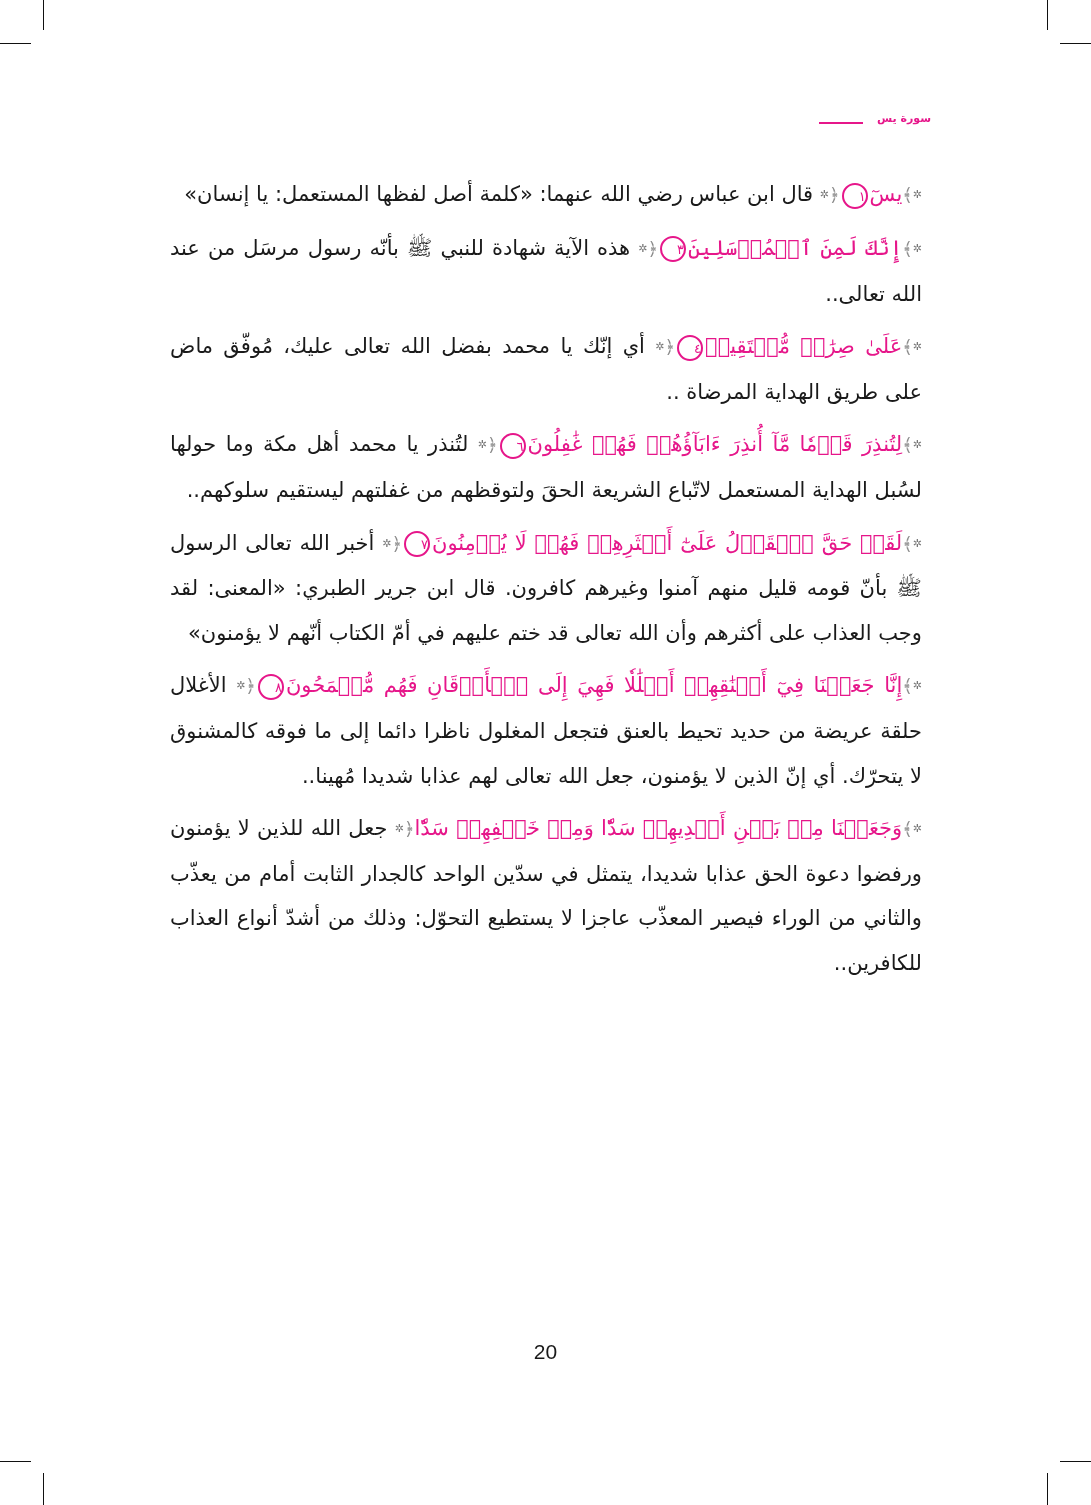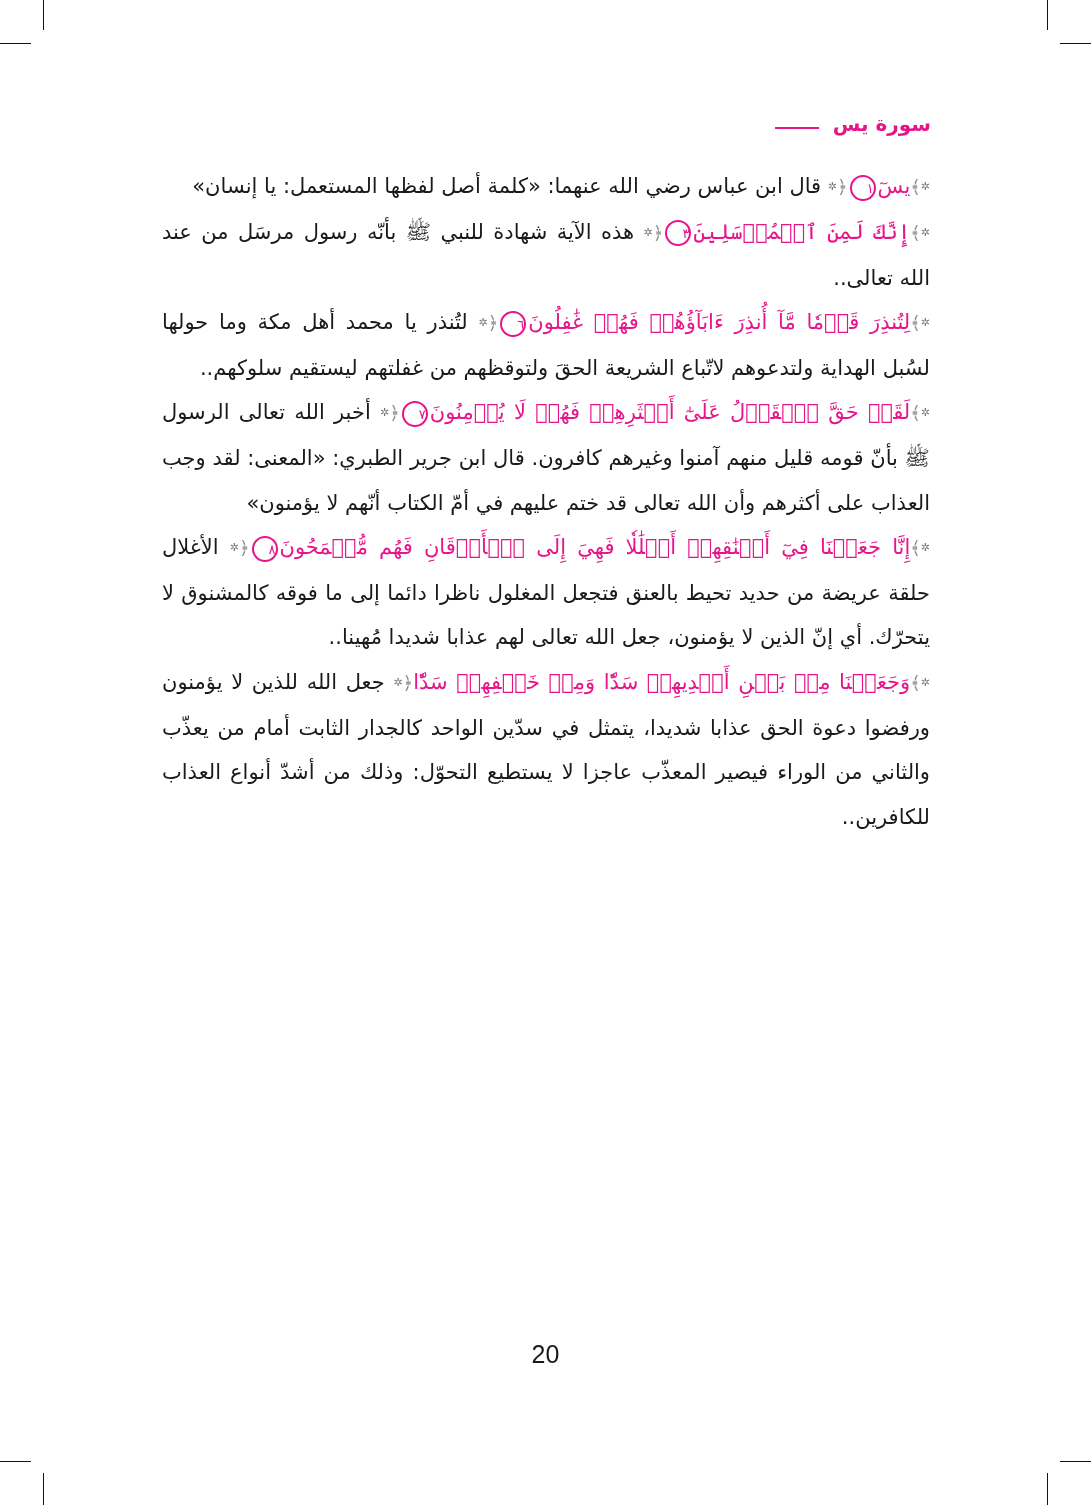--- a/index.html
+++ b/index.html
@@ -3,40 +3,40 @@
   <meta charset="utf-8">
   <style>
     html, body { margin: 0; padding: 0; background: #ffffff; }
     body { width: 1091px; height: 1505px; position: relative; overflow: hidden; }
     .crop { position: absolute; background: #111; }
     .page-header {
       position: absolute; top: 112px; right: 160px;
       display: flex; align-items: center; gap: 14px; direction: rtl;
     }
     .header-rule { width: 44px; height: 2px; background: var(--accent); margin-top: 8px; }
-    .header-title { font-family: "DejaVu Sans", sans-serif; font-size: 20px; font-weight: bold; color: var(--accent); }
+    .header-title { font-family: "DejaVu Sans", sans-serif; font-size: 11px; font-weight: bold; color: var(--accent); }
     .content {
       position: absolute; top: 164px; left: 162px; width: 768px;
       direction: rtl; text-align: justify; text-align-last: right;
       font-family: "DejaVu Sans", sans-serif; font-size: 21px; line-height: 44.5px; color: #1a1a1a;
     }
-    .entry { margin: 0; }
+    .entry { margin: 8px; }
     .verse { color: var(--accent); font-family: "DejaVu Serif", serif; font-size: 21px; white-space: nowrap; }
     .bracket { color: #8a8a8a; font-size: 18px; }
     .orn { color: #777; font-size: 11px; vertical-align: middle; }
     .ayah-num {
       display: inline-block; width: 26px; height: 26px; line-height: 24px;
       border: 2px solid var(--accent); border-radius: 50%;
       text-align: center; font-size: 13px; color: var(--accent);
       vertical-align: middle; margin: 0 2px; box-sizing: border-box;
       font-family: "DejaVu Sans", sans-serif;
     }
     .page-number {
       position: absolute; top: 1340px; left: 0; width: 1091px; text-align: center;
-      font-family: "Liberation Sans", sans-serif; font-size: 25px; color: #1a1a1a;
+      font-family: "Liberation Sans", sans-serif; font-size: 21px; color: #1a1a1a;
     }
   </style>
 </head>
 <body>
 
 <div class="crop" style="left:43px;top:0;width:1px;height:30px;"></div>
 <div class="crop" style="left:0;top:43px;width:31px;height:1px;"></div>
 <div class="crop" style="left:1047px;top:0;width:1px;height:30px;"></div>
 <div class="crop" style="left:1060px;top:43px;width:31px;height:1px;"></div>
 <div class="crop" style="left:0;top:1461px;width:31px;height:1px;"></div>
@@ -45,19 +45,20 @@
 <div class="crop" style="left:1047px;top:1473px;width:1px;height:32px;"></div>
 
 <div class="page-header">
   <span class="header-title">سورة يس</span>
   <span class="header-rule"></span>
 </div>
 
 <div class="content" id="content">
     <p class="entry"><span class="verse"><span class="orn">✲</span><span class="bracket">﴾</span><span>يسٓ</span><span class="ayah-num">١</span><span class="bracket">﴿</span><span class="orn">✲</span></span> <span>قال ابن عباس رضي الله عنهما: «كلمة أصل لفظها المستعمل: يا إنسان»</span></p>
     <p class="entry"><span class="verse"><span class="orn">✲</span><span class="bracket">﴾</span><span>إِنَّكَ لَمِنَ ٱلۡمُرۡسَلِينَ</span><span class="ayah-num">٣</span><span class="bracket">﴿</span><span class="orn">✲</span></span> <span>هذه الآية شهادة للنبي ﷺ بأنّه رسول مرسَل من عند الله تعالى..</span></p>
-    <p class="entry"><span class="verse"><span class="orn">✲</span><span class="bracket">﴾</span><span>لِتُنذِرَ قَوۡمٗا مَّآ أُنذِرَ ءَابَآؤُهُمۡ فَهُمۡ غَٰفِلُونَ</span><span class="ayah-num">٦</span><span class="bracket">﴿</span><span class="orn">✲</span></span> <span>لتُنذر يا محمد أهل مكة وما حولها لسُبل الهداية ولتدعوهم لاتّباع الشريعة الحقَ ولتوقظهم من غفلتهم ليستقيم سلوكهم..</span></p>
+    <p class="entry"><span class="verse"><span class="orn">✲</span><span class="bracket">﴾</span><span>عَلَىٰ صِرَٰطٖ مُّسۡتَقِيمٖ</span><span class="ayah-num">٤</span><span class="bracket">﴿</span><span class="orn">✲</span></span> <span>أي إنّك يا محمد بفضل الله تعالى عليك، مُوفّق ماض على طريق الهداية المرضاة ..</span></p>
+    <p class="entry"><span class="verse"><span class="orn">✲</span><span class="bracket">﴾</span><span>لِتُنذِرَ قَوۡمٗا مَّآ أُنذِرَ ءَابَآؤُهُمۡ فَهُمۡ غَٰفِلُونَ</span><span class="ayah-num">٦</span><span class="bracket">﴿</span><span class="orn">✲</span></span> <span>لتُنذر يا محمد أهل مكة وما حولها لسُبل الهداية المستعمل لاتّباع الشريعة الحقَ ولتوقظهم من غفلتهم ليستقيم سلوكهم..</span></p>
     <p class="entry"><span class="verse"><span class="orn">✲</span><span class="bracket">﴾</span><span>لَقَدۡ حَقَّ ٱلۡقَوۡلُ عَلَىٰٓ أَكۡثَرِهِمۡ فَهُمۡ لَا يُؤۡمِنُونَ</span><span class="ayah-num">٧</span><span class="bracket">﴿</span><span class="orn">✲</span></span> <span>أخبر الله تعالى الرسول ﷺ بأنّ قومه قليل منهم آمنوا وغيرهم كافرون. قال ابن جرير الطبري: «المعنى: لقد وجب العذاب على أكثرهم وأن الله تعالى قد ختم عليهم في أمّ الكتاب أنّهم لا يؤمنون»</span></p>
     <p class="entry"><span class="verse"><span class="orn">✲</span><span class="bracket">﴾</span><span>إِنَّا جَعَلۡنَا فِيٓ أَعۡنَٰقِهِمۡ أَغۡلَٰلٗا فَهِيَ إِلَى ٱلۡأَذۡقَانِ فَهُم مُّقۡمَحُونَ</span><span class="ayah-num">٨</span><span class="bracket">﴿</span><span class="orn">✲</span></span> <span>الأغلال حلقة عريضة من حديد تحيط بالعنق فتجعل المغلول ناظرا دائما إلى ما فوقه كالمشنوق لا يتحرّك. أي إنّ الذين لا يؤمنون، جعل الله تعالى لهم عذابا شديدا مُهينا..</span></p>
     <p class="entry"><span class="verse"><span class="orn">✲</span><span class="bracket">﴾</span><span>وَجَعَلۡنَا مِنۢ بَيۡنِ أَيۡدِيهِمۡ سَدّٗا وَمِنۡ خَلۡفِهِمۡ سَدّٗا</span><span class="bracket">﴿</span><span class="orn">✲</span></span> <span>جعل الله للذين لا يؤمنون ورفضوا دعوة الحق عذابا شديدا، يتمثل في سدّين الواحد كالجدار الثابت أمام من يعذّب والثاني من الوراء فيصير المعذّب عاجزا لا يستطيع التحوّل: وذلك من أشدّ أنواع العذاب للكافرين..</span></p>
   </div>
 
 <div class="page-number">20</div>
 
 </body></html>

